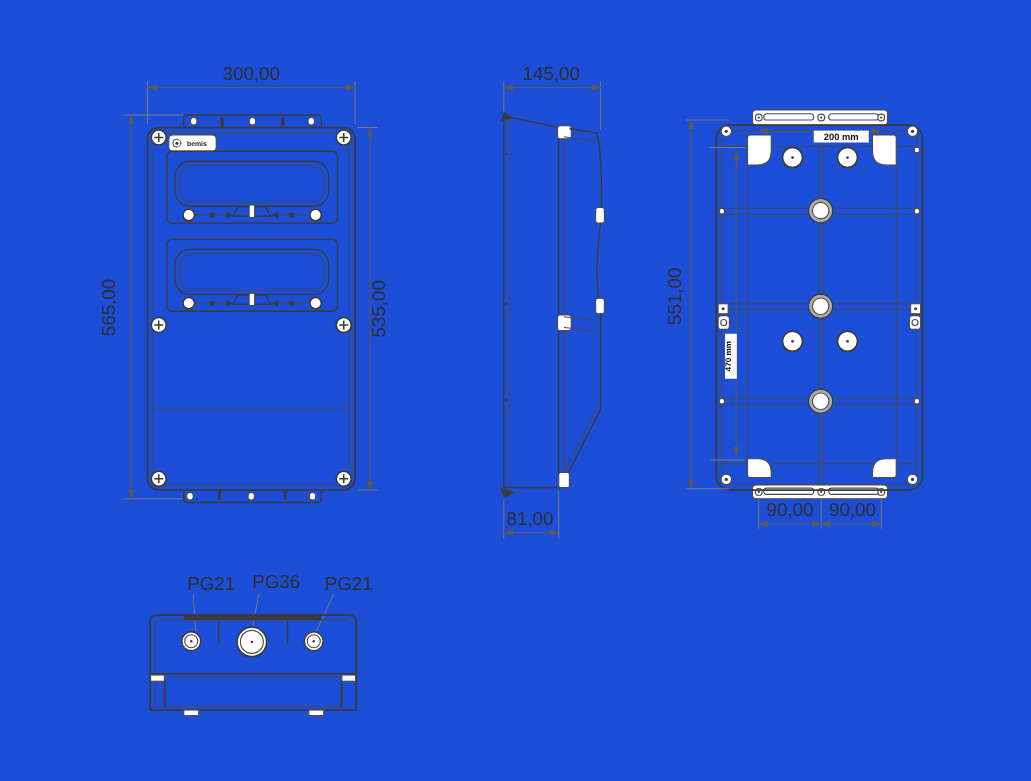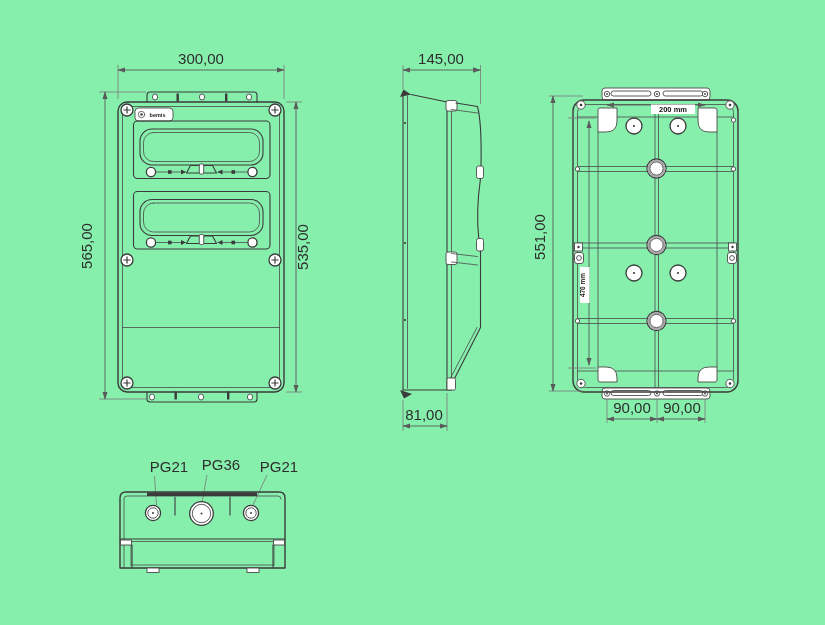--- a/index.html
+++ b/index.html
@@ -1,16 +1,16 @@
 <!DOCTYPE html>
 <html><head>
 <meta charset="utf-8">
 <style>
   html,body{margin:0;padding:0;background:#ffffff;}
-  .canvas{position:relative;width:825px;height:625px;background:#86efac;overflow:hidden;
+  .canvas{position:relative;width:825px;height:625px;background:#1d4ed8;overflow:hidden;
           font-family:"Liberation Sans",sans-serif;}
   
   .ln  {fill:none;stroke:#3b3b3b;stroke-width:1.4;stroke-linecap:round;stroke-linejoin:round;}
   .ln2 {fill:none;stroke:#3b3b3b;stroke-width:1.1;stroke-linecap:round;stroke-linejoin:round;}
   .lt  {fill:none;stroke:#4a4a4a;stroke-width:0.8;stroke-linecap:round;}
   .lw  {fill:#ffffff;stroke:#3b3b3b;stroke-width:1.3;}
   .lwt {fill:#ffffff;stroke:#4a4a4a;stroke-width:0.9;}
   .fill{fill:#3b3b3b;stroke:none;}
   .dim {fill:none;stroke:#5a5a5a;stroke-width:0.9;}
   .ext {fill:none;stroke:#7a7a7a;stroke-width:0.8;}

